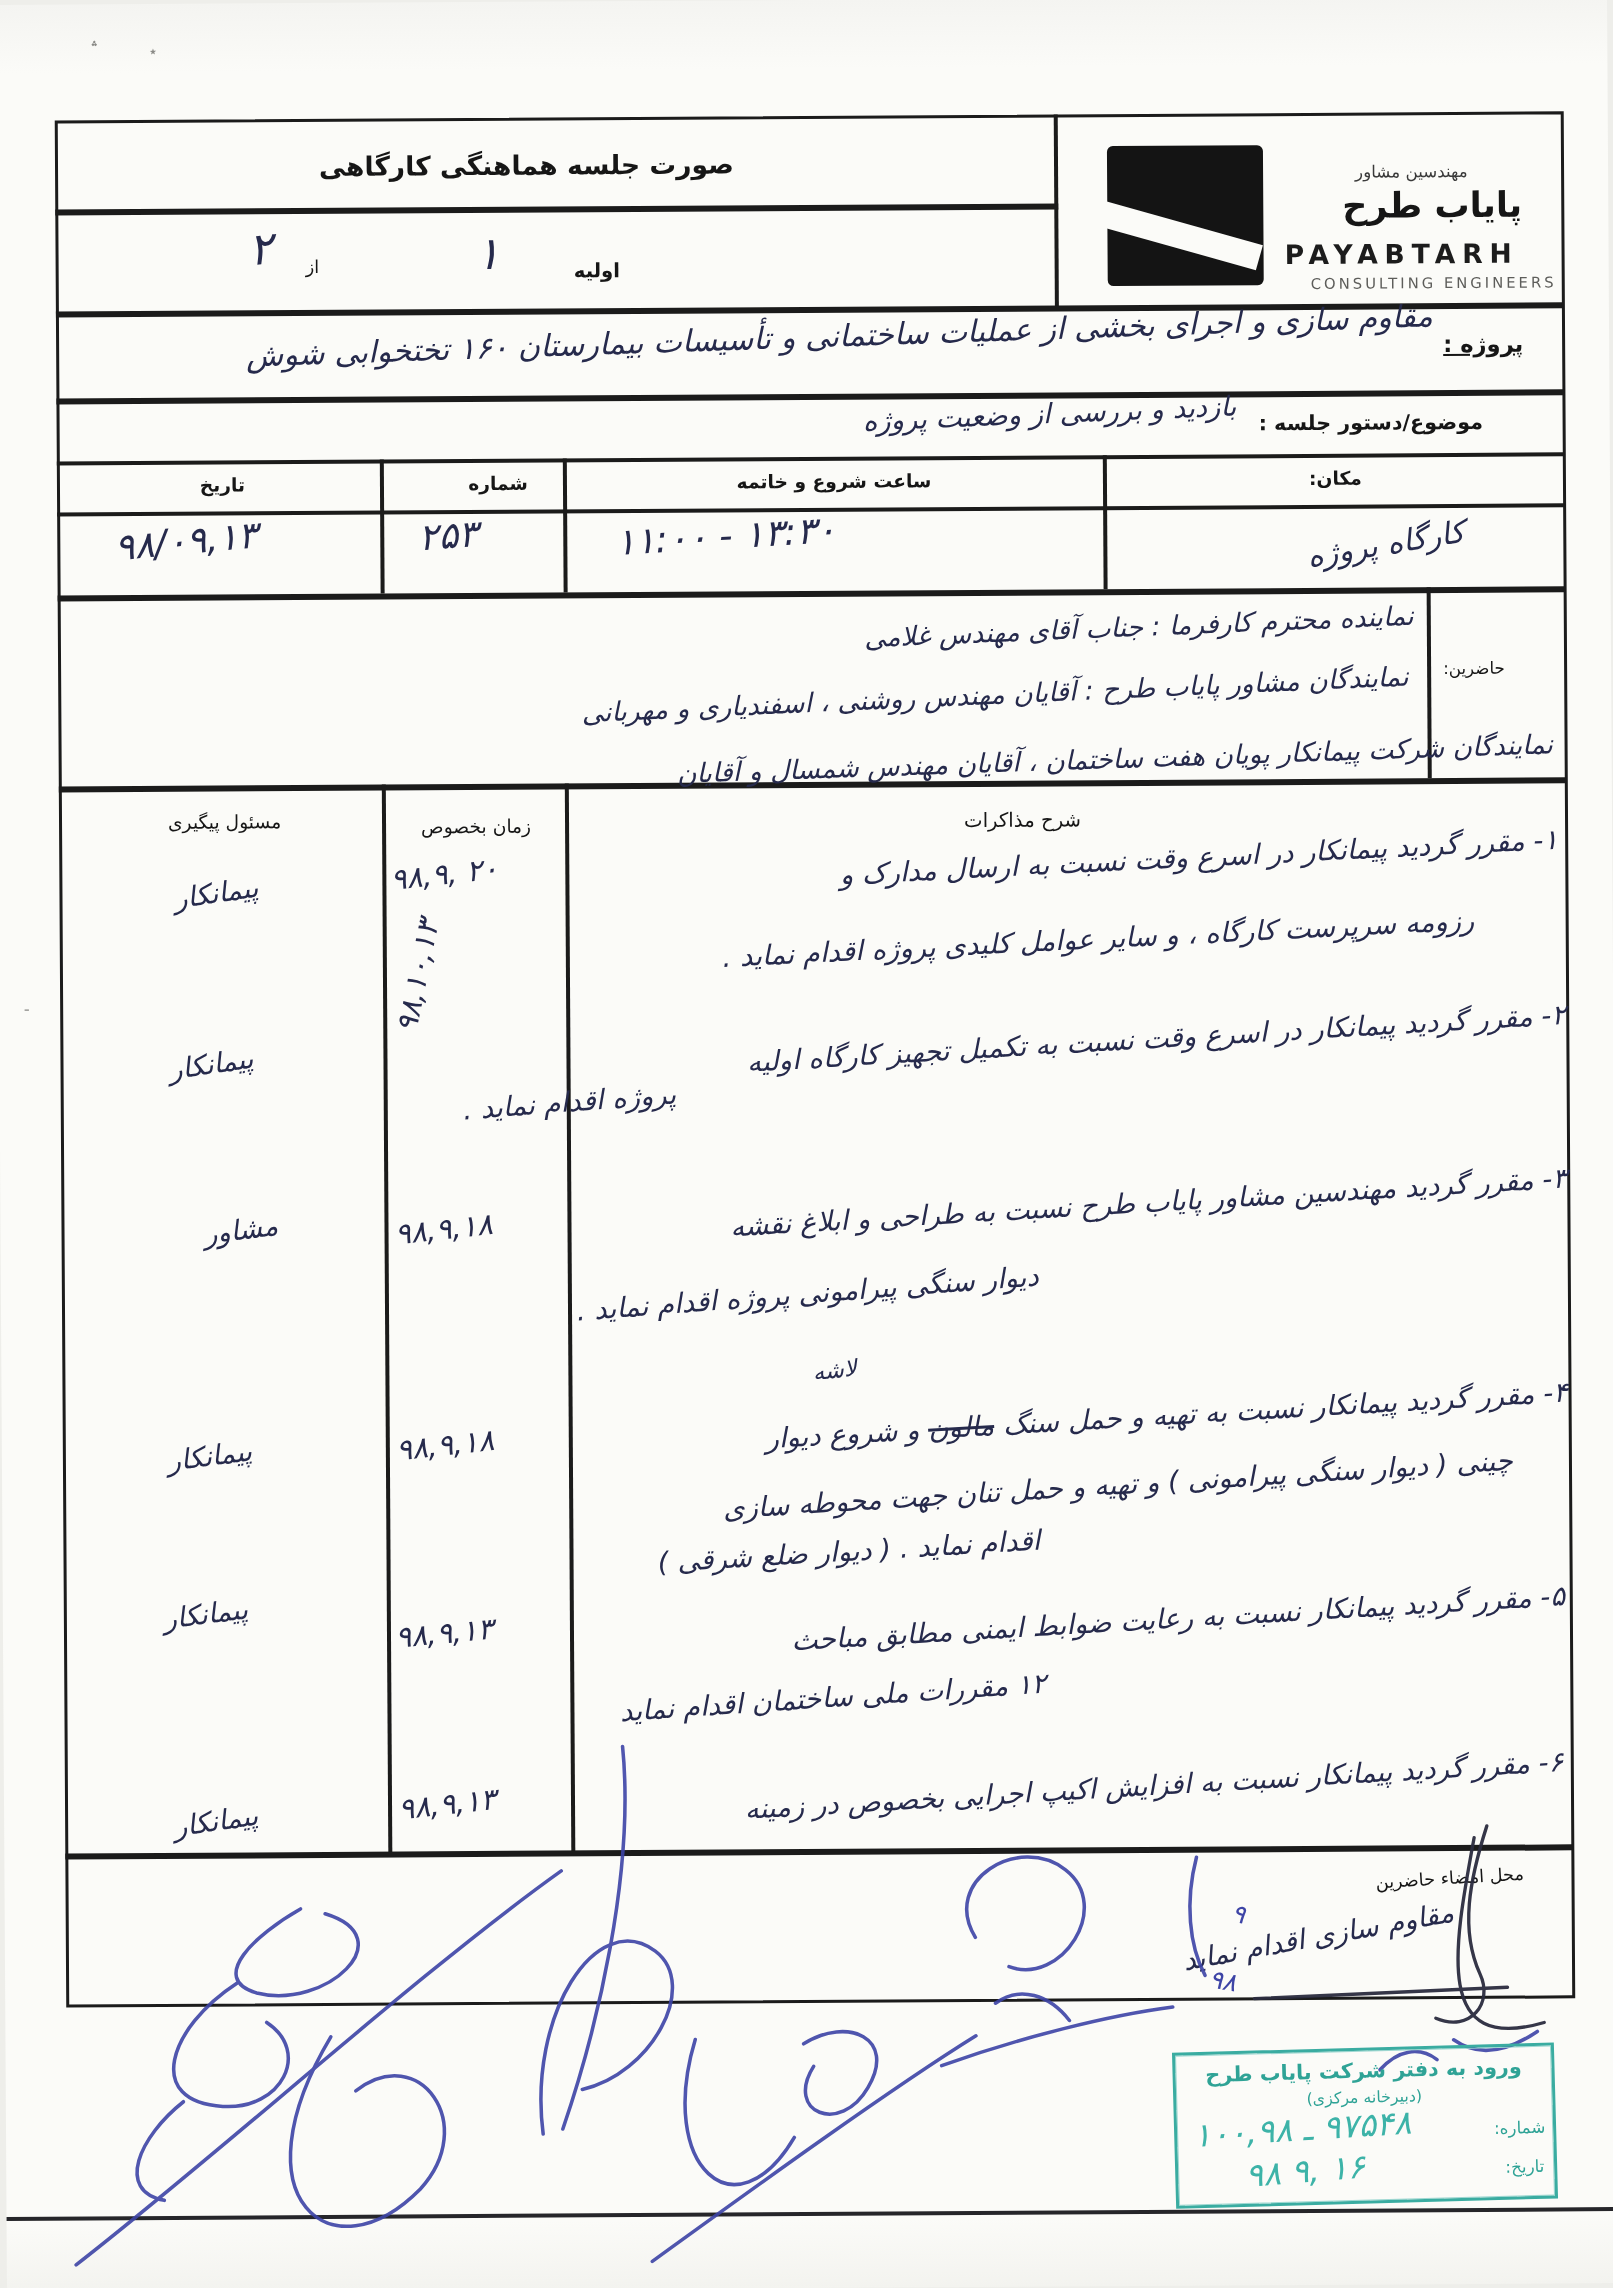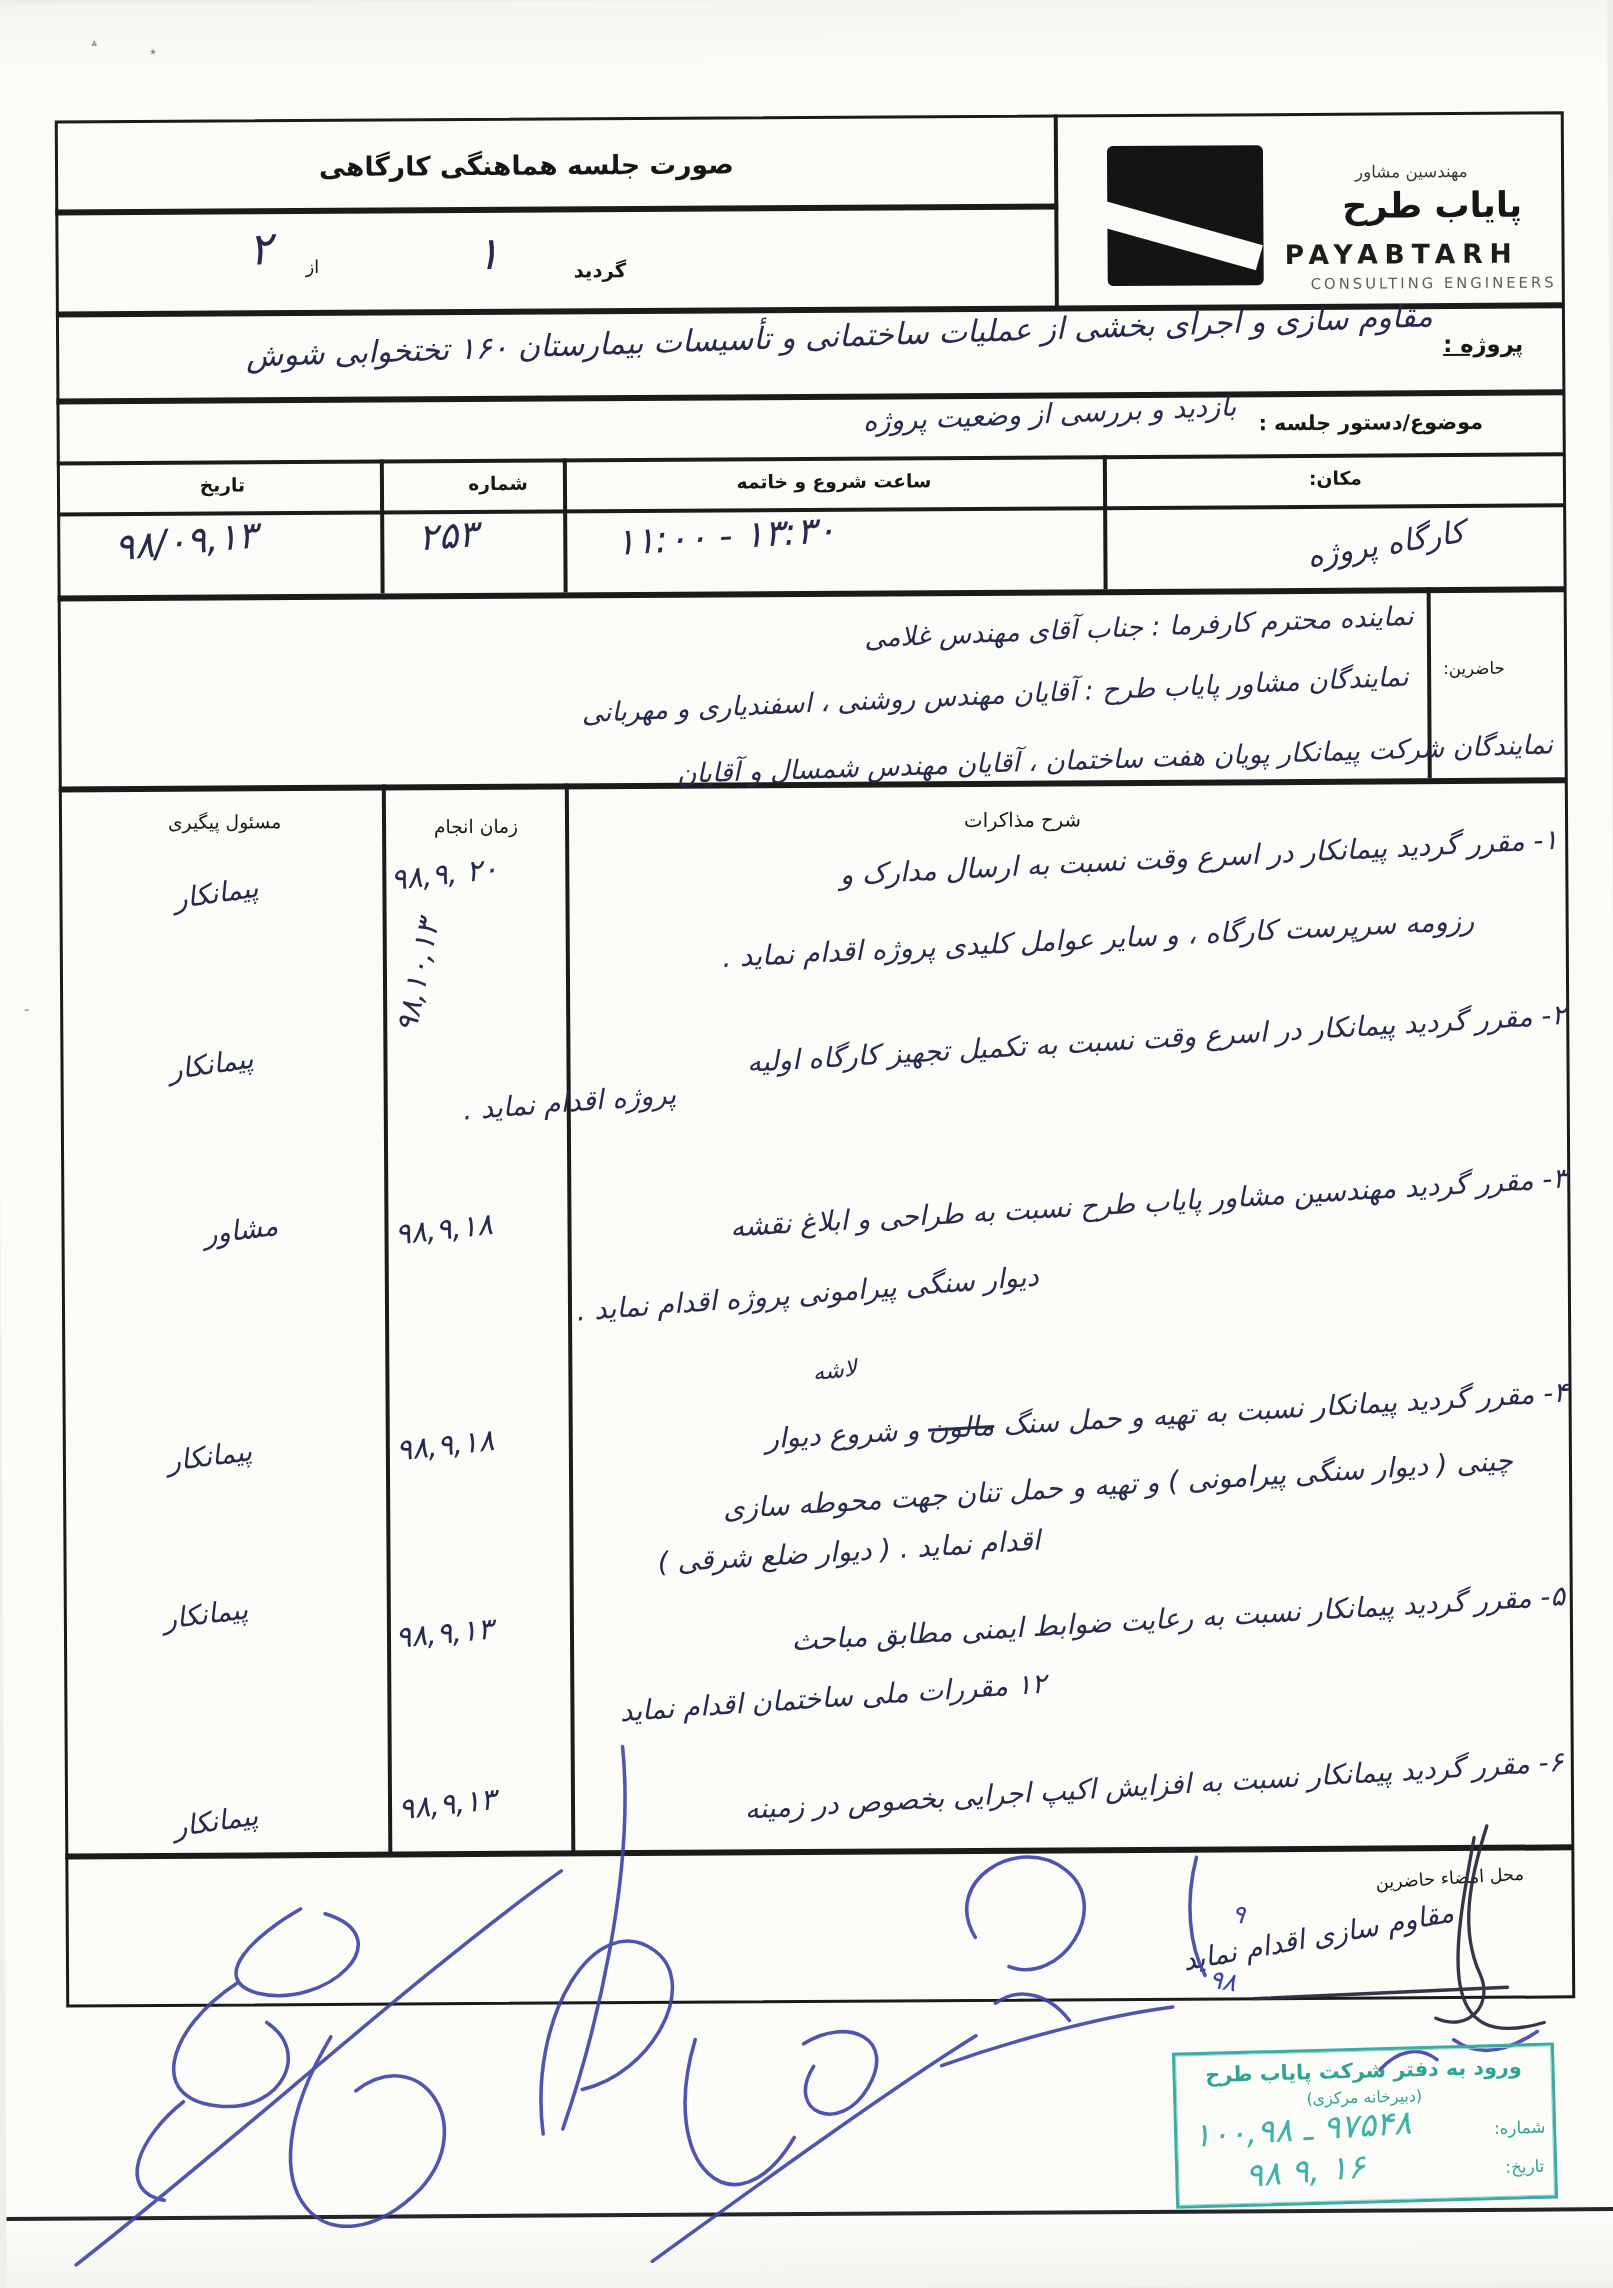--- a/index.html
+++ b/index.html
@@ -70,21 +70,21 @@
   <div class="bh thick" style="left:61px;top:782px;width:1507px;"></div>
 
   <div class="bv" style="left:384px;top:782px;height:1071px;"></div>
   <div class="bv" style="left:567px;top:782px;height:1071px;"></div>
   <div class="bh thick" style="left:61px;top:1849px;width:1507px;"></div>
 
   <div class="bh" style="left:0;top:2212px;width:1614px;background:#26262a;"></div>
 
   <div class="abs pt bold" style="left:325px;top:148px;font-size:26.6px;">صورت جلسه هماهنگی کارگاهی</div>
 
-  <div class="abs pt bold" style="left:579px;top:258px;font-size:19.7px;">گردید</div>
+  <div class="abs pt bold" style="left:579px;top:258px;font-size:19.7px;">اولیه</div>
   <div class="abs hw" style="left:481px;top:225px;font-size:45px;">۱</div>
   <div class="abs pt" style="left:311px;top:254px;font-size:17.7px;">از</div>
   <div class="abs hw" style="left:254px;top:219px;font-size:45px;transform:rotate(-6deg);">۲</div>
 
   <div class="abs" style="left:1113px;top:148px;width:156px;height:140px;background:#141414;border-radius:5.9px;">
     <div class="abs" style="left:-7.9px;top:77px;width:163px;height:25.6px;background:#fbfbf8;transform:rotate(16deg);"></div>
   </div>
   <div class="abs pt" style="left:1361px;top:165px;font-size:16.7px;color:#3a3a3a;text-align:right;">مهندسین مشاور</div>
   <div class="abs pt bold" style="left:1348px;top:189px;font-size:35px;">پایاب طرح</div>
   <div class="abs" style="left:1290px;top:242px;font-size:26.6px;font-weight:bold;letter-spacing:6.9px;color:#1c1c1c;">PAYABTARH</div>
@@ -105,21 +105,21 @@
   <div class="abs hw" style="left:422px;top:512px;font-size:37px;transform:rotate(-4deg);">۲۵۳</div>
   <div class="abs hw ltr" style="left:619px;top:514px;font-size:37px;transform:rotate(-3deg);">۱۱:۰۰ - ۱۳:۳۰</div>
   <div class="abs hw" style="left:1310px;top:530px;font-size:30.5px;transform:rotate(-9deg);">کارگاه پروژه</div>
 
   <div class="abs pt" style="left:1446px;top:662px;font-size:16.7px;">حاضرین:</div>
   <div class="abs hw" style="right:197px;top:613px;font-size:26.6px;transform:rotate(-2deg);">نماینده محترم کارفرما : جناب آقای مهندس غلامی</div>
   <div class="abs hw" style="right:202px;top:680px;font-size:26.6px;transform:rotate(-2.2deg);">نمایندگان مشاور پایاب طرح : آقایان مهندس روشنی ، اسفندیاری و مهربانی</div>
   <div class="abs hw" style="right:59px;top:745px;font-size:26.6px;transform:rotate(-1.6deg);">نمایندگان شرکت پیمانکار پویان هفت ساختمان ، آقایان مهندس شمسال و آقایان</div>
 
   <div class="abs pt" style="left:926px;top:810px;width:197px;text-align:center;font-size:19.7px;">شرح مذاکرات</div>
-  <div class="abs pt" style="left:404px;top:814px;width:148px;text-align:center;font-size:18.7px;">زمان انجام</div>
+  <div class="abs pt" style="left:404px;top:814px;width:148px;text-align:center;font-size:18.7px;">زمان بخصوص</div>
   <div class="abs pt" style="left:138px;top:808px;width:177px;text-align:center;font-size:18.7px;">مسئول پیگیری</div>
 
   <div class="abs hw" style="right:54px;top:843px;font-size:27.6px;transform:rotate(-2.5deg);">۱- مقرر گردید پیمانکار در اسرع وقت نسبت به ارسال مدارک و</div>
   <div class="abs hw" style="right:138px;top:924px;font-size:27.6px;transform:rotate(-2.5deg);">رزومه سرپرست کارگاه ، و سایر عوامل کلیدی پروژه اقدام نماید .</div>
   <div class="abs hw ltr" style="left:392px;top:855px;font-size:29.6px;transform:rotate(-6deg);">۹۸,۹, ۲۰</div>
   <div class="abs hw" style="left:175px;top:873px;font-size:27.6px;transform:rotate(-8deg);">پیمانکار</div>
 
   <div class="abs hw" style="right:47px;top:1024px;font-size:27.6px;transform:rotate(-3deg);">۲- مقرر گردید پیمانکار در اسرع وقت نسبت به تکمیل تجهیز کارگاه اولیه</div>
   <div class="abs hw" style="left:463px;top:1084px;font-size:27.6px;transform:rotate(-4deg);">پروژه اقدام نماید .</div>
   <div class="abs hw ltr" style="left:390px;top:1026px;font-size:29.6px;transform:rotate(-78deg);transform-origin:left top;">۹۸,۱۰,۱۳</div>

